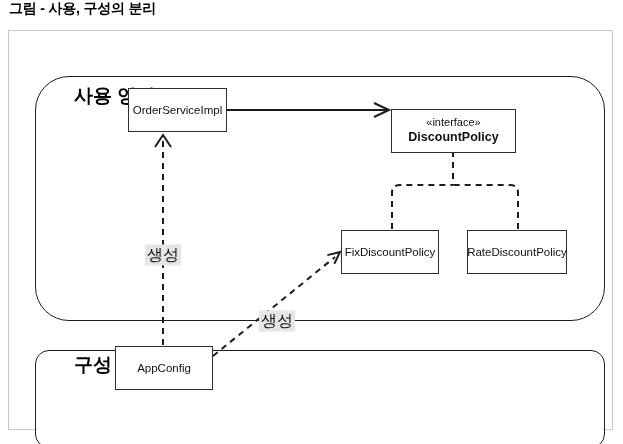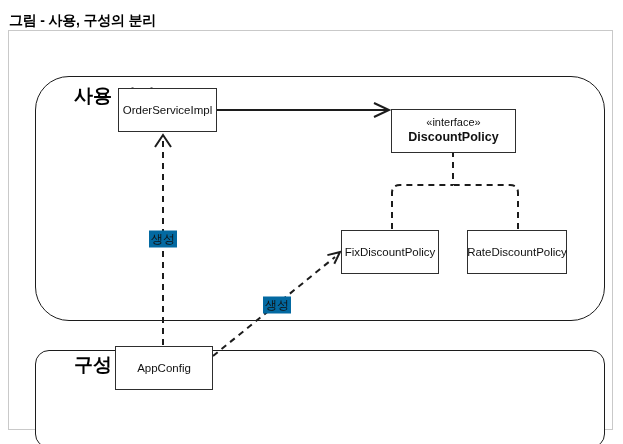--- a/index.html
+++ b/index.html
@@ -6,21 +6,21 @@
   html, body {
     width: 623px; height: 444px;
     background: #ffffff;
     font-family: "Liberation Sans", "DejaVu Sans", sans-serif;
     color: #111111;
     overflow: hidden;
   }
   .stage { position: relative; width: 623px; height: 444px; background: #ffffff; }
 
   .doc-title {
-    position: absolute; left: 9px; top: 12px;
+    position: absolute; left: 9px; top: 0;
     font-size: 14px; font-weight: bold; color: #000000;
     letter-spacing: -0.2px; white-space: nowrap;
   }
 
   .outer-frame {
     position: absolute; left: 8px; top: 30px;
     width: 605px; height: 400px;
     border: 1px solid #c9c9c9;
     background: #ffffff;
   }
@@ -56,34 +56,35 @@
   .node {
     position: absolute; z-index: 2;
     background: #ffffff;
     border: 1.4px solid #2e2e2e;
     display: flex; flex-direction: column;
     align-items: center; justify-content: center;
     text-align: center;
     font-size: 11.5px; color: #111111;
     line-height: 1.25;
   }
-  .node-order  { left: 118px; top: 88px;  width: 99px;  height: 44px; }
+  .node-order  { left: 128px; top: 88px;  width: 99px;  height: 44px; }
   .node-policy { left: 391px; top: 88px;  width: 125px; height: 44px; margin-top: 21px; }
   .node-fix    { left: 341px; top: 230px; width: 98px;  height: 44px; }
   .node-rate   { left: 467px; top: 230px; width: 100px; height: 44px; }
   .node-appcfg { left: 115px; top: 346px; width: 98px;  height: 44px; }
   .stereotype { font-size: 11px; font-weight: normal; }
   .node-policy .node-label { font-weight: bold; font-size: 12.5px; }
 
   .edge-label {
     position: absolute; z-index: 3;
-    background: #0369a1;
-    font-size: 12px; color: #111111;
+    background: #e5e5e5;
+    font-size: 16px; color: #111111;
     padding: 0 2px; white-space: nowrap;
     transform: translate(-50%, -50%);
+    margin-top: 16px;
   }
   .edge-label-create-order { left: 163px; top: 239px; }
   .edge-label-create-fix   { left: 277px; top: 305px; }
 </style>
 </head>
 <body>
 
 <div class="stage">
 
   <div class="doc-title">그림 - 사용, 구성의 분리</div>

